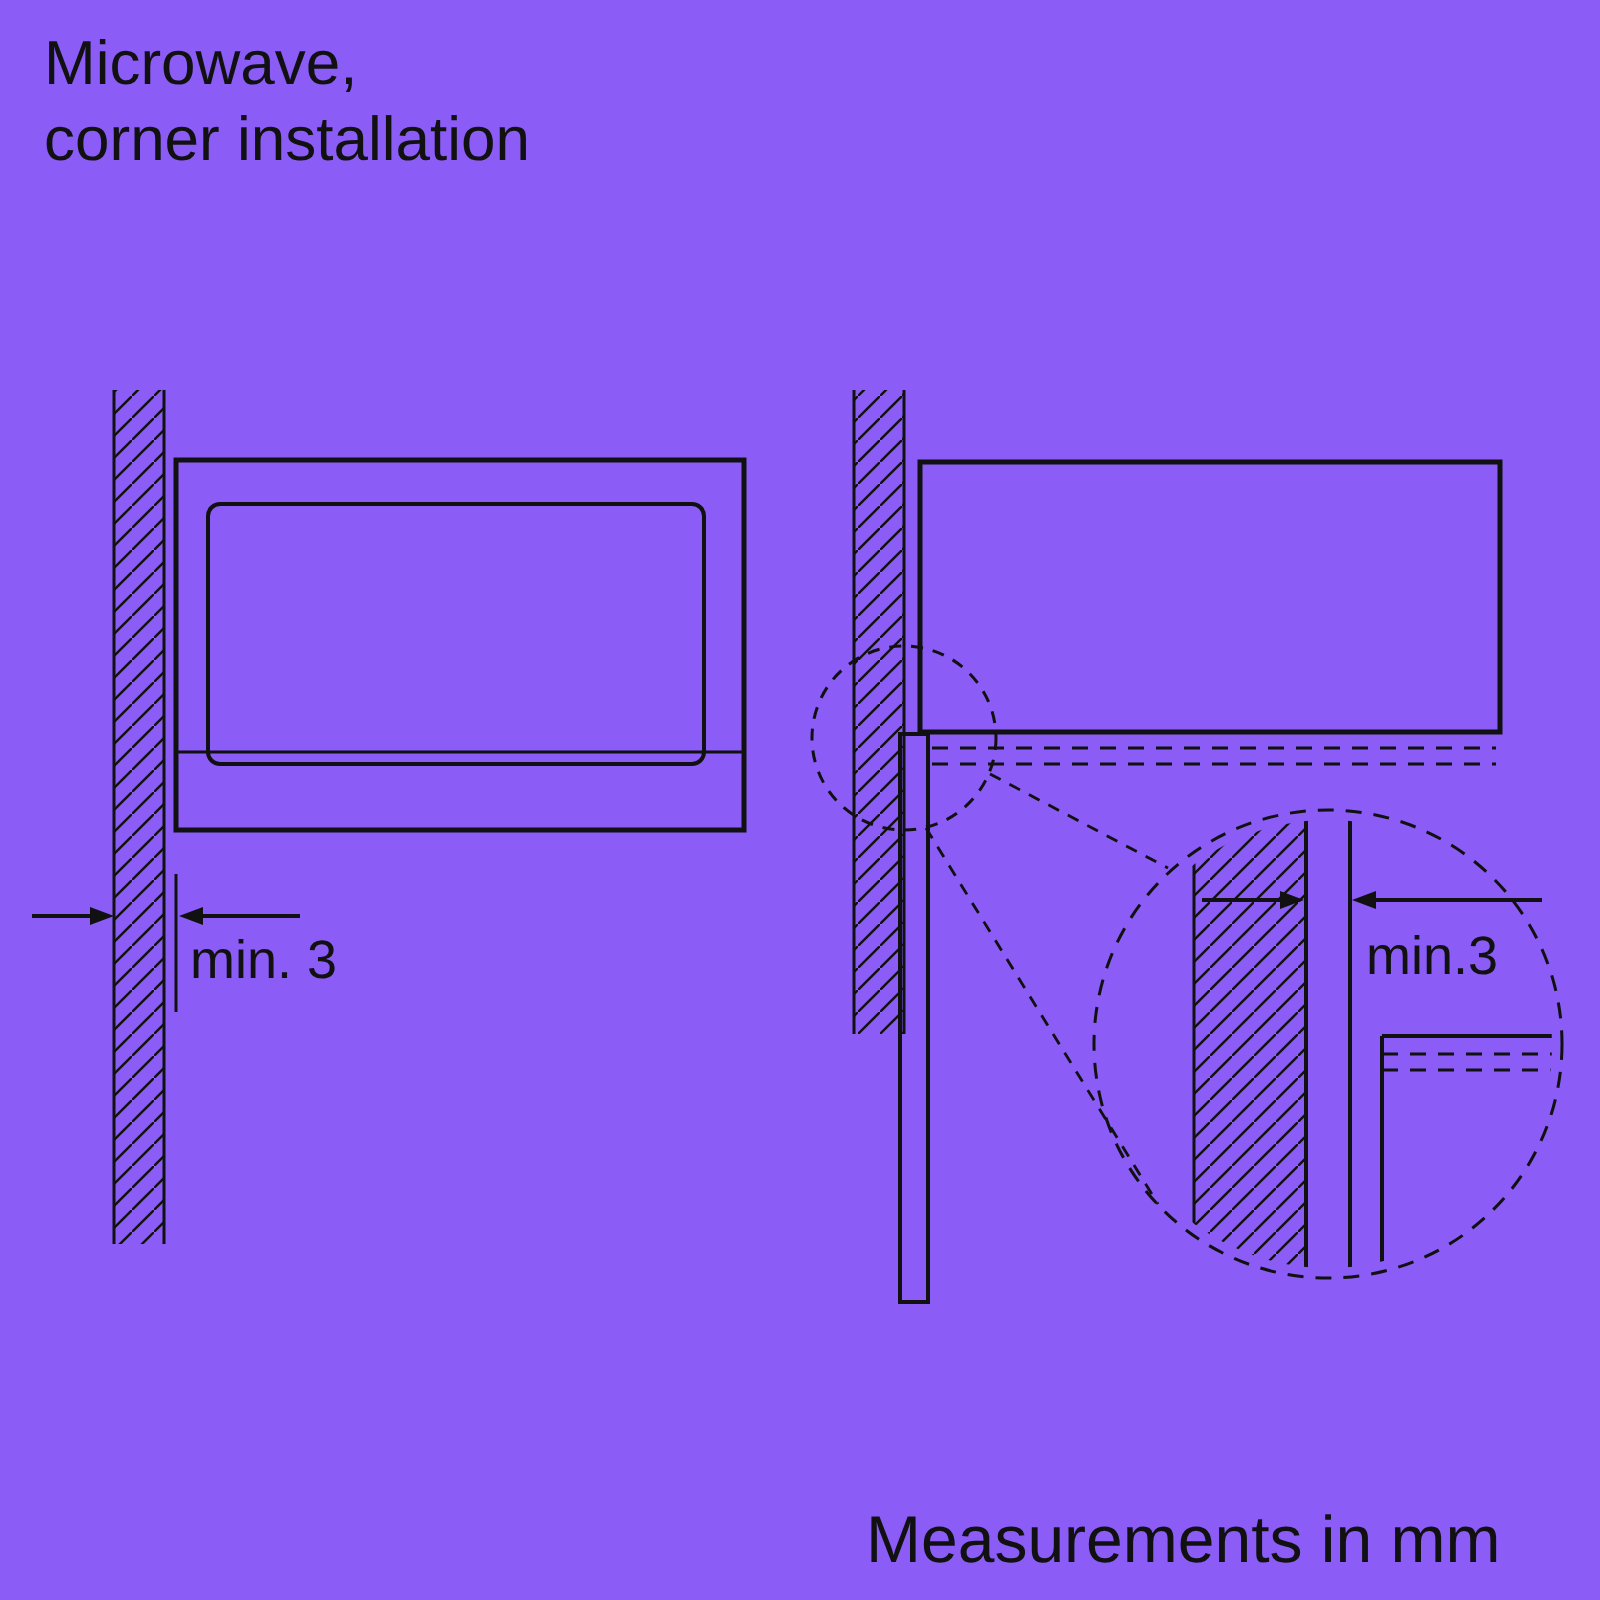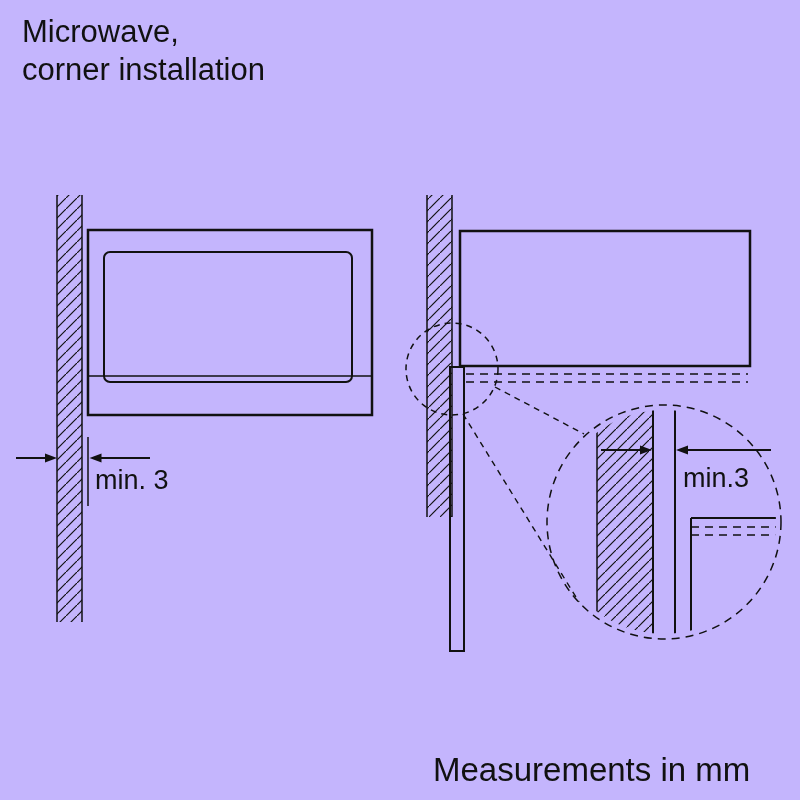--- a/index.html
+++ b/index.html
@@ -1,16 +1,16 @@
 <!DOCTYPE html>
 <html><head>
 <meta charset="utf-8">
 <style>
   html,body{margin:0;padding:0;background:#ffffff;}
-  .page{width:800px;height:800px;position:relative;background:#c4b5fd;overflow:hidden;}
+  .page{width:800px;height:800px;position:relative;background:#8b5cf6;overflow:hidden;}
   svg text{font-family:"Liberation Sans", sans-serif;fill:#111111;}
   .t-title{font-size:31px;}
   .t-dim{font-size:27px;}
   .t-footer{font-size:33px;}
   .ln{stroke:#111111;fill:none;}
   .w25{stroke-width:2.5;}
   .w2{stroke-width:2;}
   .w15{stroke-width:1.5;}
   .w13{stroke-width:1.4;}
   .dash{stroke-dasharray:8 6;}

